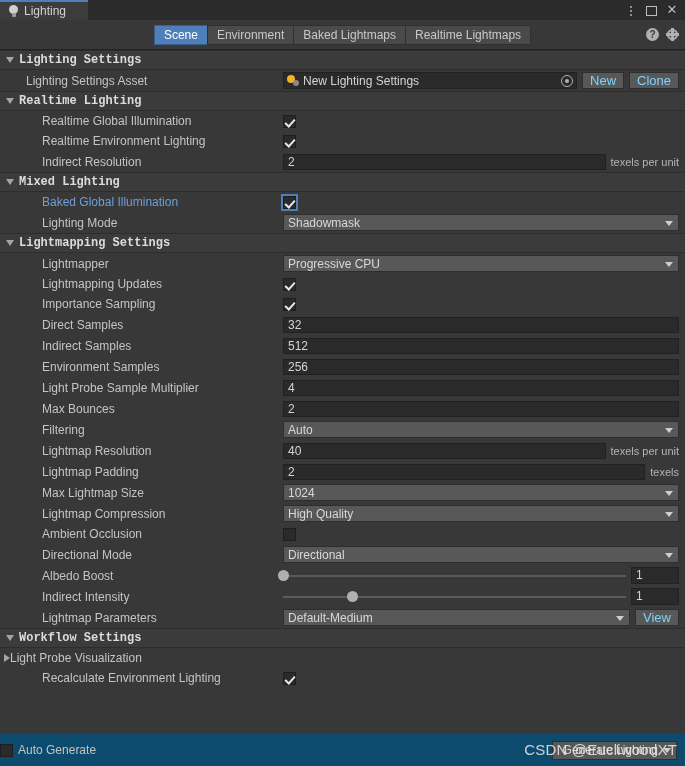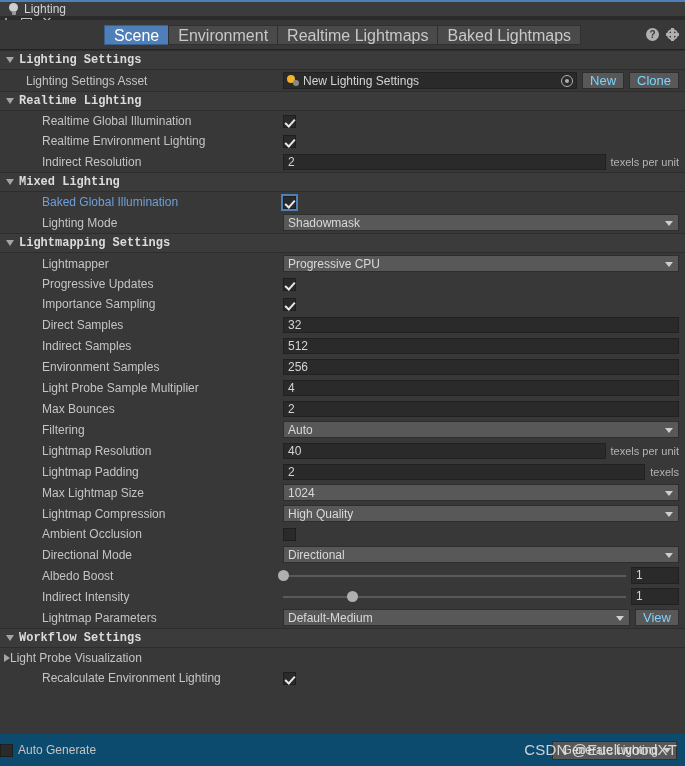--- a/index.html
+++ b/index.html
@@ -10,21 +10,21 @@
     font-size: 12px;
     color: #c4c4c4;
     overflow: hidden;
   }
 
   
   .window { width: 685px; height: 766px; display: flex; flex-direction: column; background: #383838; }
 
   .titlebar {
     height: 20px; background: #2b2b2b; display: flex; align-items: stretch;
-    flex-shrink: 0; position: relative; flex-direction: column;
+    flex-shrink: 0; position: relative;
   }
   .dock-tab {
     display: flex; align-items: center; gap: 5px;
     padding: 0 12px 0 8px; background: #3c3c3c;
     border-top: 2px solid #4e7fb8; position: relative; min-width: 88px;
   }
   .dock-tab-label { font-size: 12px; color: #d2d2d2; }
   .bulb-icon { width: 11px; height: 12px; position: relative; flex-shrink: 0; }
   .bulb-icon .glass {
     position: absolute; top: 0; left: 1px; width: 9px; height: 9px;
@@ -46,21 +46,21 @@
   .maximize { border: 1.4px solid #bdbdbd; width: 11px; height: 10px; margin-top: 1px; }
   .closex { font-size: 13px; line-height: 11px; color: #bdbdbd; text-align: center; }
 
   
   .toolbar {
     height: 30px; background: #383838; display: flex; align-items: center;
     position: relative; flex-shrink: 0; border-bottom: 1px solid #232323;
   }
   .tabs { display: flex; margin: 0 auto; }
   .tab {
-    height: 20px; line-height: 19px; padding: 0 9px; font-size: 16px;
+    height: 20px; line-height: 19px; padding: 0 9px; font-size: 12px;
     background: #4a4a4a; color: #c8c8c8; border: 1px solid #303030;
     border-right-width: 0; white-space: nowrap;
   }
   .tab:last-child { border-right-width: 1px; }
   .tab.active { background: #4e7fb8; color: #ffffff; border-color: #3a5f8c; }
   .toolbar-right { position: absolute; right: 6px; display: flex; align-items: center; gap: 7px; }
   .help-icon {
     width: 13px; height: 13px; border-radius: 50%; background: #b0b0b0; color: #3a3a3a;
     font-size: 10px; font-weight: bold; line-height: 13px; text-align: center;
   }
@@ -214,22 +214,22 @@
         </span>
       <span class="tb-icon maximize"></span>
       <span class="tb-icon closex">✕</span>
     </div>
   </div>
 
   <div class="toolbar">
     <div class="tabs">
       <div class="tab active"><span>Scene</span></div>
       <div class="tab"><span>Environment</span></div>
+      <div class="tab"><span>Baked Lightmaps</span></div>
       <div class="tab"><span>Realtime Lightmaps</span></div>
-      <div class="tab"><span>Baked Lightmaps</span></div>
     </div>
     <div class="toolbar-right">
       <span class="help-icon">?</span>
       <span class="gear-icon">
         <span class="tooth"></span>
           <span class="tooth h"></span>
           <span class="ring"></span>
       </span>
     </div>
   </div>
@@ -308,21 +308,21 @@
     <div class="row tall">
       <div class="label i1">Lightmapper</div>
       <div class="ctrl">
           <span class="dropdown">
         <span>Progressive CPU</span>
         <span class="arr"></span>
           </span>
         </div>
     </div>
     <div class="row">
-      <div class="label i2">Progressive Updates</div>
+      <div class="label i2">Lightmapping Updates</div>
       <div class="ctrl">
           <span class="checkbox checked"></span>
         </div>
     </div>
     <div class="row">
       <div class="label i2">Importance Sampling</div>
       <div class="ctrl">
           <span class="checkbox checked"></span>
         </div>
     </div>

